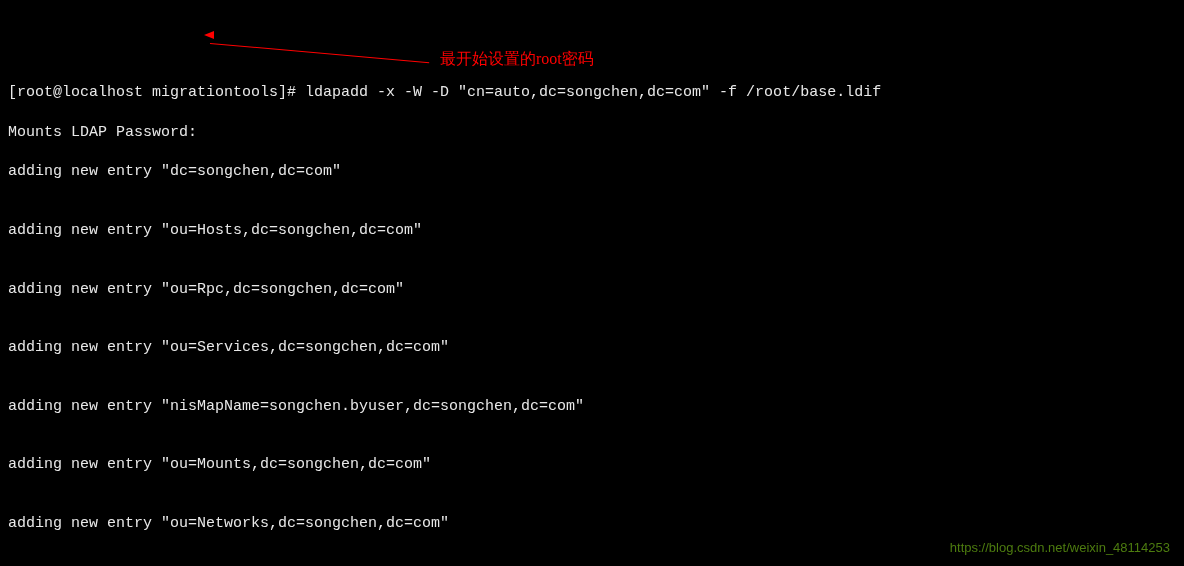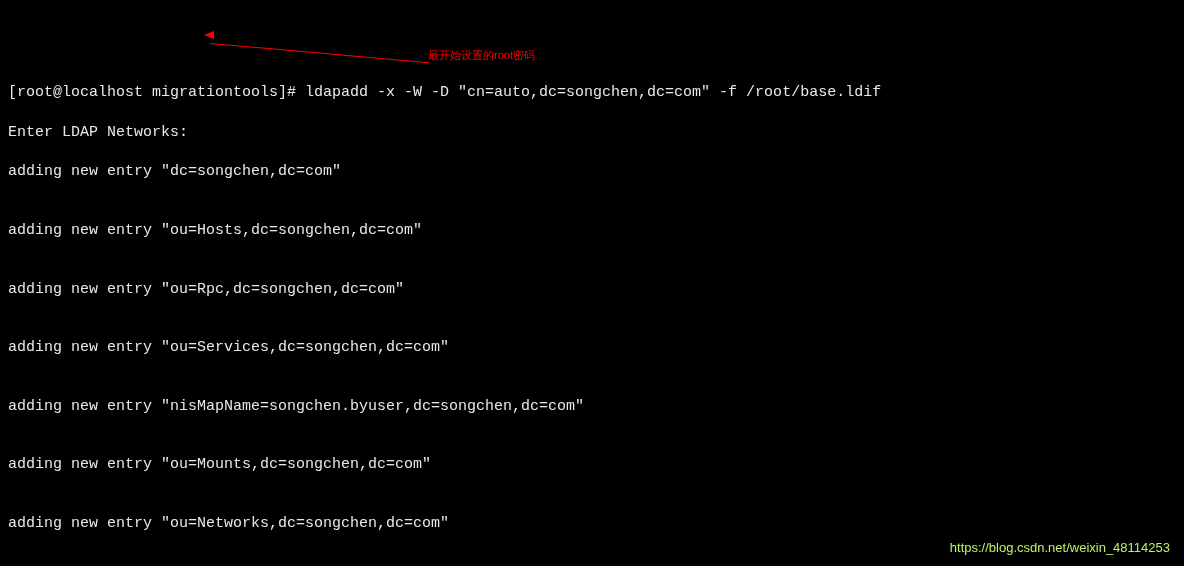--- a/index.html
+++ b/index.html
@@ -15,21 +15,21 @@
       position: relative;
       overflow: hidden;
       white-space: pre;
     }
     .line { white-space: pre; }
     .spaced { margin-top: 19px; }
     .watermark {
       position: absolute;
       bottom: 10px;
       right: 14px;
-      color: #bef264;
+      color: #4d7c0f;
       font-size: 13px;
       font-family: Arial, sans-serif;
       white-space: normal;
     }
     .annotation-wrap {
       position: absolute;
       top: 34px;
       left: 204px;
       width: 340px;
       height: 26px;
@@ -50,35 +50,35 @@
       left: 6px;
       top: 9px;
       width: 220px;
       height: 1.4px;
       background: #ff0000;
       transform-origin: left center;
       transform: rotate(5deg);
     }
     .annotation-text {
       position: absolute;
-      left: 224px;
+      left: 236px;
       top: 14px;
       color: #ff0000;
-      font-family: Liberation Sans, sans-serif;
-      font-size: 11px;
+      font-family: Liberation Serif, serif;
+      font-size: 16px;
       white-space: nowrap;
     }
   </style>
 </head>
 <body>
 
 
 
 <div class="line">[root@localhost migrationtools]# ldapadd -x -W -D "cn=auto,dc=songchen,dc=com" -f /root/base.ldif</div>
-<div class="line">Enter LDAP Networks:</div>
+<div class="line">Mounts LDAP Password:</div>
 <div class="line">adding new entry "dc=songchen,dc=com"</div>
 <div class="line spaced">adding new entry "ou=Hosts,dc=songchen,dc=com"</div>
 <div class="line spaced">adding new entry "ou=Rpc,dc=songchen,dc=com"</div>
 <div class="line spaced">adding new entry "ou=Services,dc=songchen,dc=com"</div>
 <div class="line spaced">adding new entry "nisMapName=songchen.byuser,dc=songchen,dc=com"</div>
 <div class="line spaced">adding new entry "ou=Mounts,dc=songchen,dc=com"</div>
 <div class="line spaced">adding new entry "ou=Networks,dc=songchen,dc=com"</div>
 
 
 

